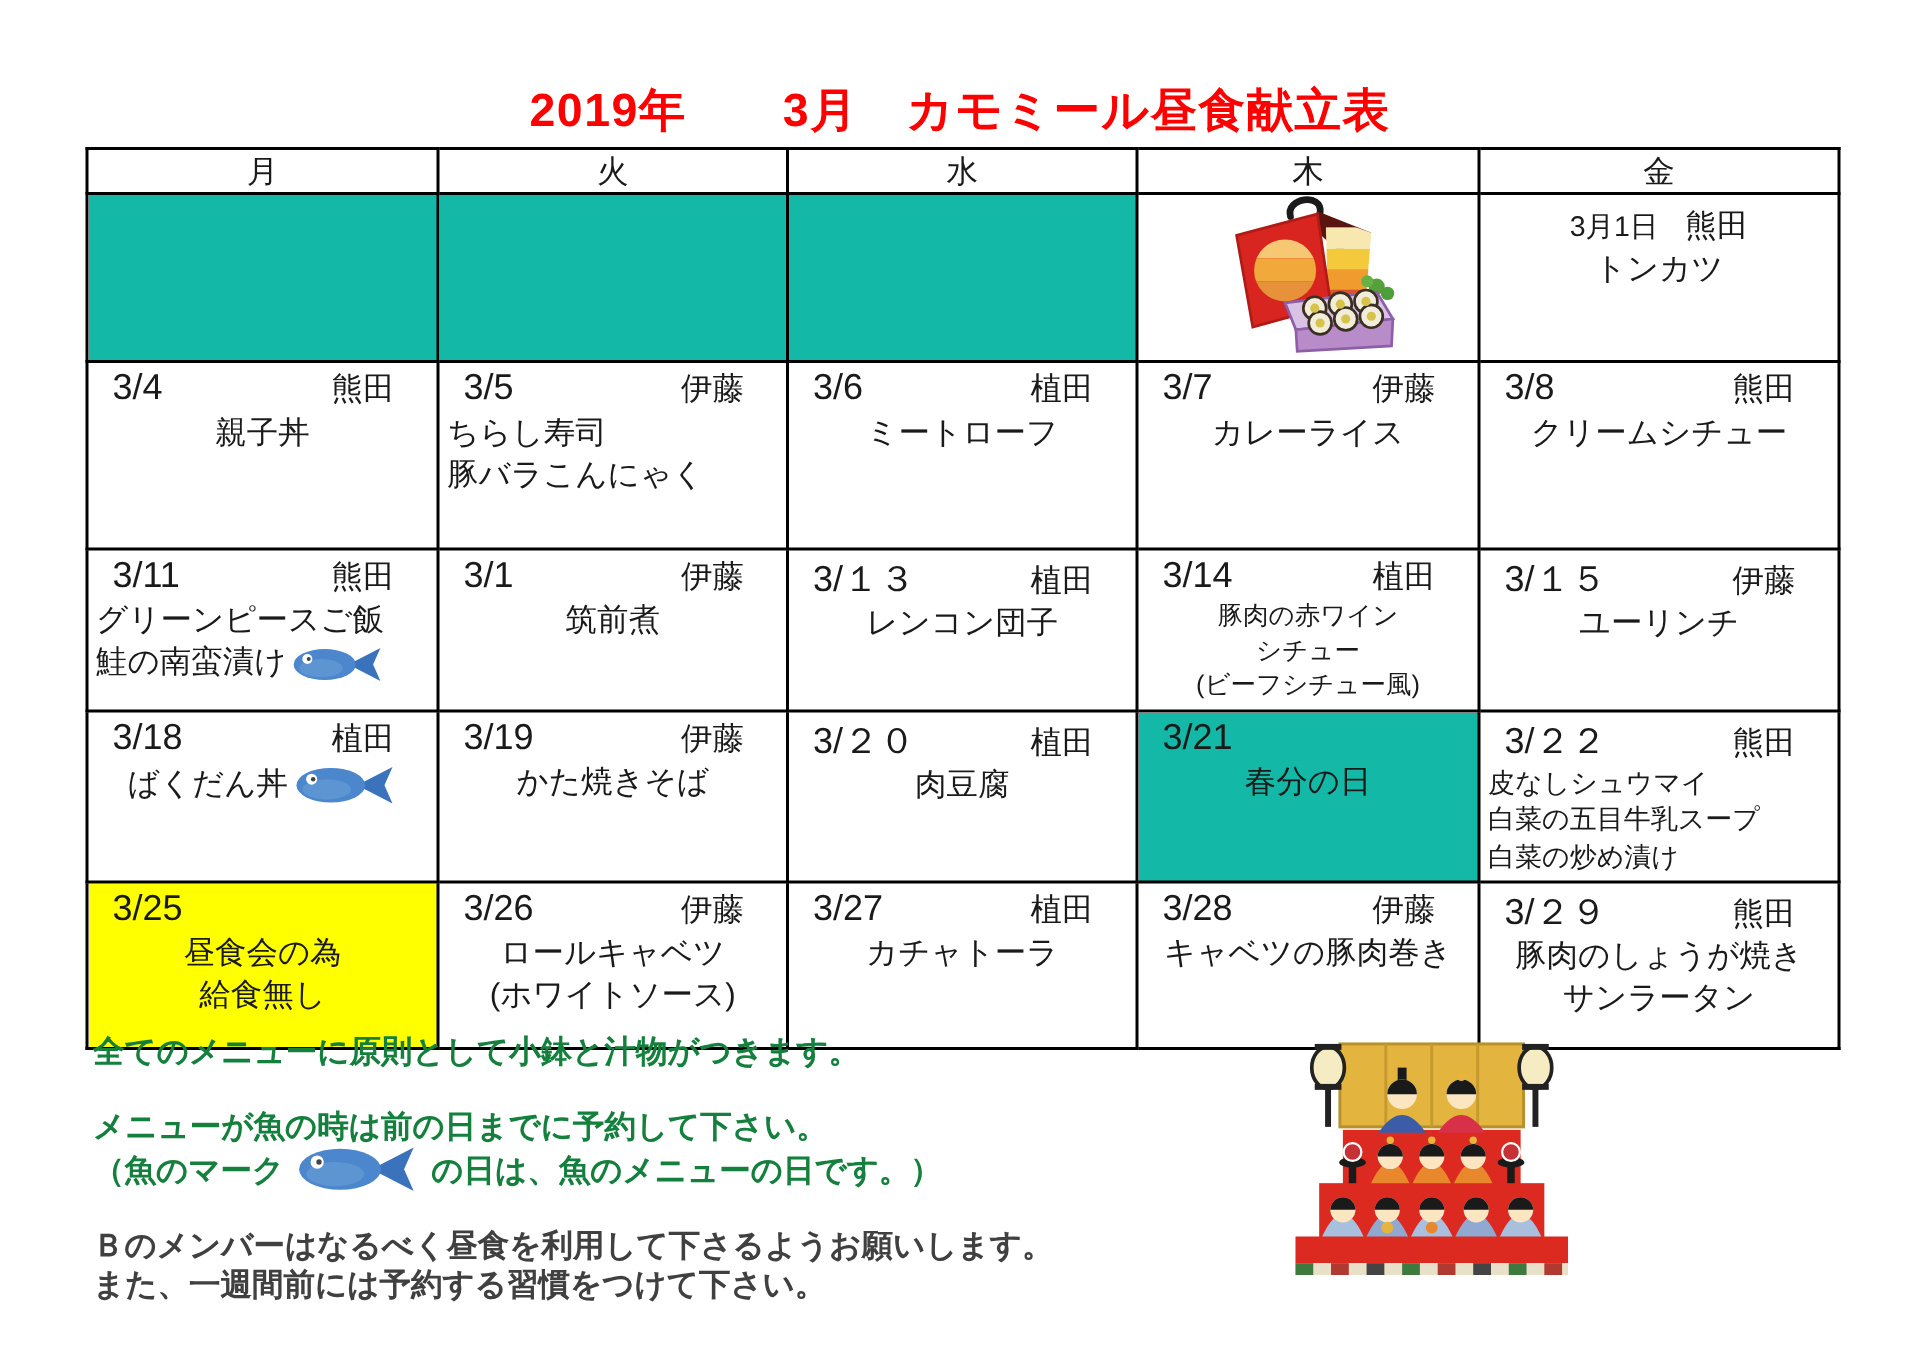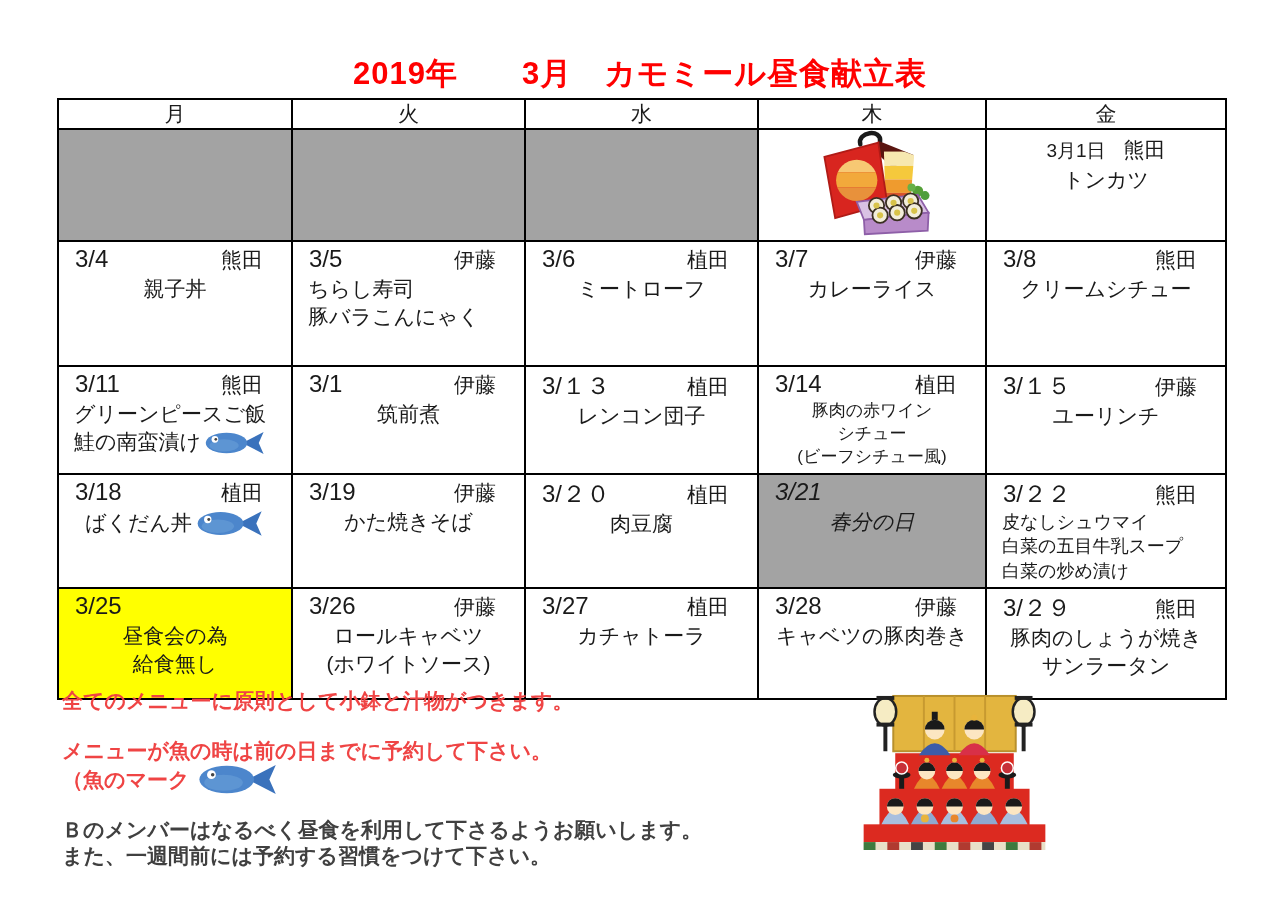--- a/index.html
+++ b/index.html
@@ -19,44 +19,44 @@
     border-collapse:collapse;table-layout:fixed;background:#fff;
   }
   table.cal th,table.cal td{
     border:2px solid #000;padding:0;vertical-align:top;overflow:hidden;
   }
   table.cal th{
     height:25px;font-size:21px;font-weight:500;text-align:center;vertical-align:middle;
   }
   tr.r1{height:112px;} tr.r2{height:125px;} tr.r3{height:108px;}
   tr.r4{height:107px;margin-left:41px;} tr.r5{height:111px;}
-  .bg-pink{background:#a3a3a3;font-style:italic;}
+  .bg-pink{background:#14b8a6;}
   .bg-yellow{background:#ffff00;}
   .c{height:100%;display:flex;flex-direction:column;}
   .dr{display:flex;justify-content:space-between;align-items:baseline;
       padding:3px 28px 0 16px;min-height:30px;}
   .dr.ctr{justify-content:center;gap:18px;padding:6px 0 0 0;}
   .d{font-size:24px;}
   .dr.ctr .d{font-size:19px;}
   .n{font-size:21px;}
   .m{flex:1;display:flex;flex-direction:column;justify-content:center;
      align-items:center;text-align:center;font-size:21px;padding-bottom:10px;}
-  .m.left{align-items:flex-start;text-align:center;padding-left:15px;}
+  .m.left{align-items:flex-start;text-align:center;padding-left:5px;}
   .m.small{font-size:17px;padding-bottom:4px;}
   .m.small18{font-size:18px;padding-bottom:4px;line-height:1.25;}
   .ml{line-height:1.35;}
   .fishline{display:flex;align-items:center;gap:3px;}
   .illus{height:100%;display:flex;align-items:center;justify-content:center;}
   
   svg.fish{display:inline-block;}
   .f-md{width:62px;height:28px;}
   .f-lg{width:70px;height:31px;}
   .f-note{width:86px;height:37px;}
   
-  .note{position:absolute;left:62px;font-weight:bold;font-size:21px;color:#ef4444;white-space:nowrap;}
+  .note{position:absolute;left:62px;font-weight:bold;font-size:21px;color:#15803d;white-space:nowrap;}
   .note.red{color:#404040;}
   #note1{top:687px;}
   #note2a{top:737px;}
   #note2b{top:761px;display:flex;align-items:center;gap:6px;}
   #note3a{top:816px;}
   #note3b{top:842px;}
   
   #hina{position:absolute;left:852px;top:692px;width:205px;height:158px;}
   .hidden-defs{position:absolute;width:0;height:0;overflow:hidden;}
 </style>
@@ -409,20 +409,21 @@
 </tbody>
   </table>
 
 <div class="note" id="note1">全てのメニューに原則として小鉢と汁物がつきます。</div>
 <div class="note" id="note2a">メニューが魚の時は前の日までに予約して下さい。</div>
 <div class="note" id="note2b">
   <span>（魚のマーク</span>
   <svg class="fish f-note">
       <use href="#fish"></use>
     </svg>
+  <span>の日は、魚のメニューの日です。）</span>
 </div>
 <div class="note red" id="note3a">Ｂのメンバーはなるべく昼食を利用して下さるようお願いします。</div>
 <div class="note red" id="note3b">また、一週間前には予約する習慣をつけて下さい。</div>
 
 <svg id="hina" viewBox="0 0 200 160">
   <rect x="38" y="4" width="124" height="56" fill="#e3b53f" stroke="#b8902c" stroke-width="2"></rect>
   <line x1="69" y1="4" x2="69" y2="60" stroke="#c79a30" stroke-width="2"></line>
   <line x1="100" y1="4" x2="100" y2="60" stroke="#c79a30" stroke-width="2"></line>
   <line x1="131" y1="4" x2="131" y2="60" stroke="#c79a30" stroke-width="2"></line>
 

